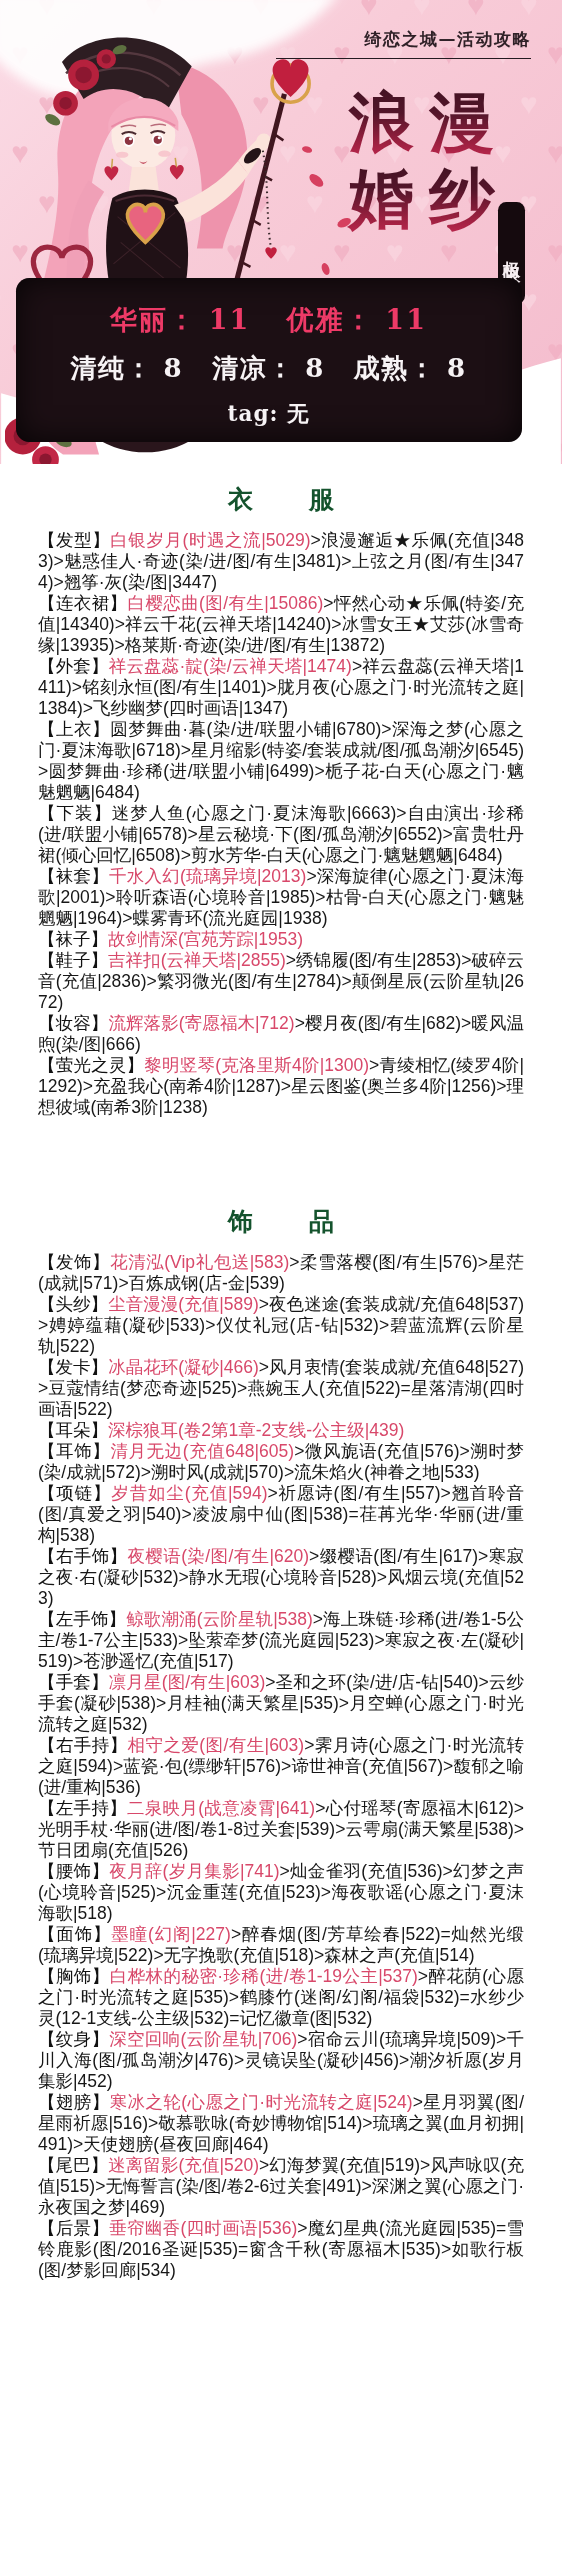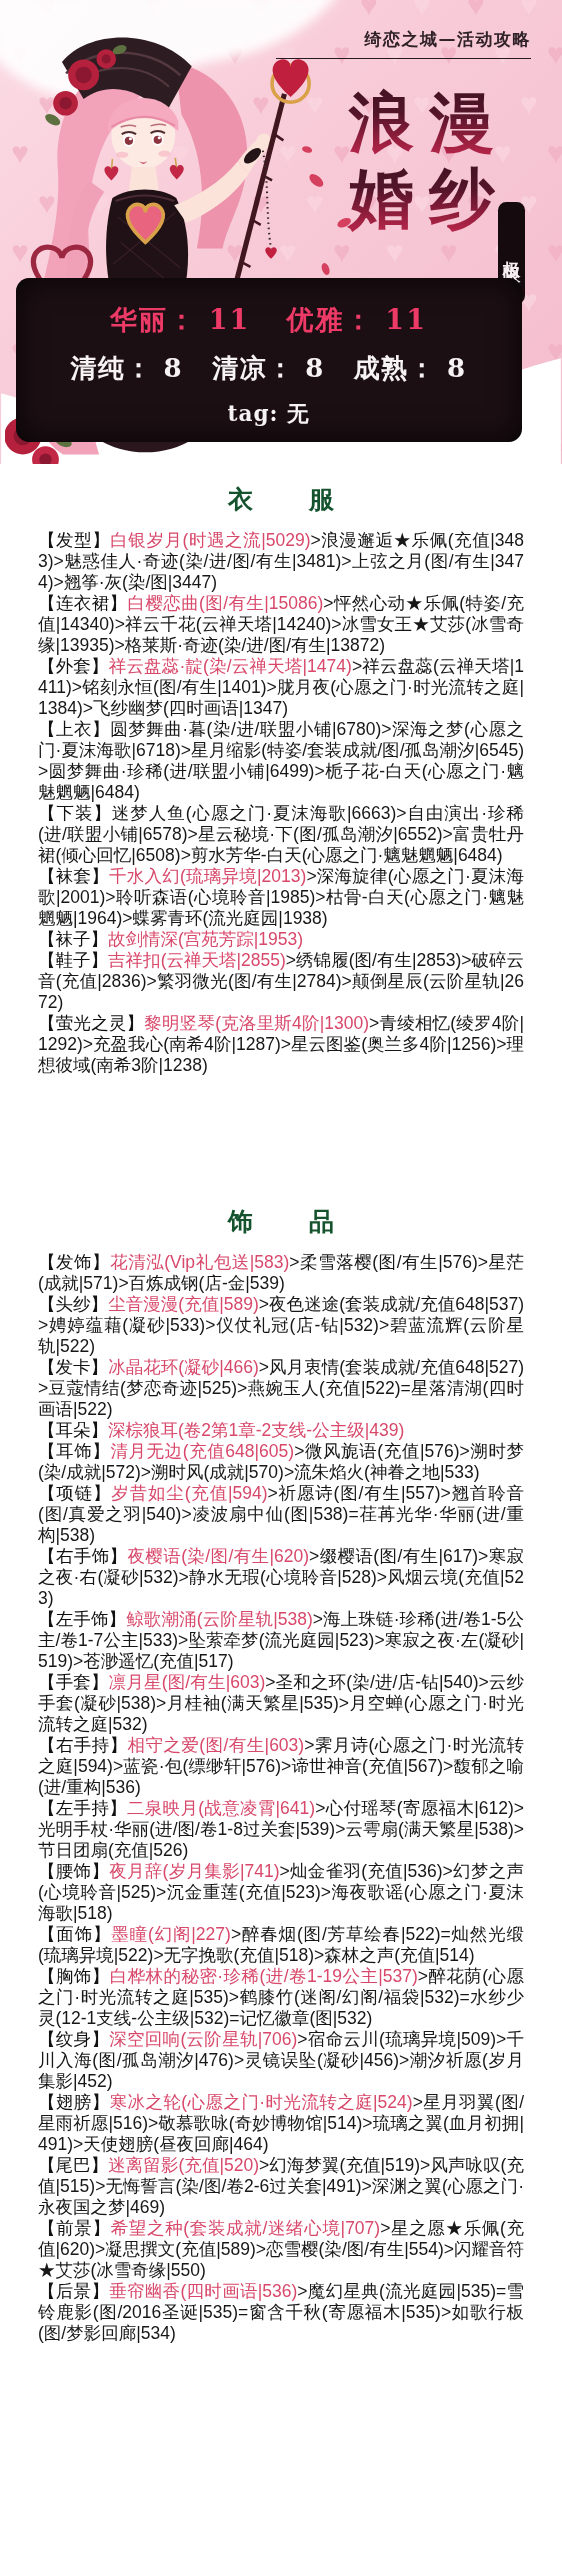--- a/index.html
+++ b/index.html
@@ -302,20 +302,21 @@
   <h2 class="sec-title">衣　服</h2>
   <div>
       <p class="item"><span class="slot">【发型】</span><span class="red">白银岁月(时遇之流|5029)</span><span class="rest">&gt;浪漫邂逅★乐佩(充值|3483)&gt;魅惑佳人·奇迹(染/进/图/有生|3481)&gt;上弦之月(图/有生|3474)&gt;翘筝·灰(染/图|3447)</span></p>
       <p class="item"><span class="slot">【连衣裙】</span><span class="red">白樱恋曲(图/有生|15086)</span><span class="rest">&gt;怦然心动★乐佩(特姿/充值|14340)&gt;祥云千花(云禅天塔|14240)&gt;冰雪女王★艾莎(冰雪奇缘|13935)&gt;格莱斯·奇迹(染/进/图/有生|13872)</span></p>
       <p class="item"><span class="slot">【外套】</span><span class="red">祥云盘蕊·靛(染/云禅天塔|1474)</span><span class="rest">&gt;祥云盘蕊(云禅天塔|1411)&gt;铭刻永恒(图/有生|1401)&gt;胧月夜(心愿之门·时光流转之庭|1384)&gt;飞纱幽梦(四时画语|1347)</span></p>
       <p class="item"><span class="slot">【上衣】</span><span class="rest">圆梦舞曲·暮(染/进/联盟小铺|6780)&gt;深海之梦(心愿之门·夏沫海歌|6718)&gt;星月缩影(特姿/套装成就/图/孤岛潮汐|6545)&gt;圆梦舞曲·珍稀(进/联盟小铺|6499)&gt;栀子花-白天(心愿之门·魑魅魍魉|6484)</span></p>
       <p class="item"><span class="slot">【下装】</span><span class="rest">迷梦人鱼(心愿之门·夏沫海歌|6663)&gt;自由演出·珍稀(进/联盟小铺|6578)&gt;星云秘境·下(图/孤岛潮汐|6552)&gt;富贵牡丹裙(倾心回忆|6508)&gt;剪水芳华-白天(心愿之门·魑魅魍魉|6484)</span></p>
       <p class="item"><span class="slot">【袜套】</span><span class="red">千水入幻(琉璃异境|2013)</span><span class="rest">&gt;深海旋律(心愿之门·夏沫海歌|2001)&gt;聆听森语(心境聆音|1985)&gt;枯骨-白天(心愿之门·魑魅魍魉|1964)&gt;蝶雾青环(流光庭园|1938)</span></p>
       <p class="item"><span class="slot">【袜子】</span><span class="red">故剑情深(宫苑芳踪|1953)</span></p>
       <p class="item"><span class="slot">【鞋子】</span><span class="red">吉祥扣(云禅天塔|2855)</span><span class="rest">&gt;绣锦履(图/有生|2853)&gt;破碎云音(充值|2836)&gt;繁羽微光(图/有生|2784)&gt;颠倒星辰(云阶星轨|2672)</span></p>
+      <p class="item"><span class="slot">【妆容】</span><span class="red">流辉落影(寄愿福木|712)</span><span class="rest">&gt;樱月夜(图/有生|682)&gt;暖风温煦(染/图|666)</span></p>
       <p class="item"><span class="slot">【萤光之灵】</span><span class="red">黎明竖琴(克洛里斯4阶|1300)</span><span class="rest">&gt;青绫相忆(绫罗4阶|1292)&gt;充盈我心(南希4阶|1287)&gt;星云图鉴(奥兰多4阶|1256)&gt;理想彼域(南希3阶|1238)</span></p>
     </div>
 </section>
 
 <section class="section" id="sec1">
   <h2 class="sec-title">饰　品</h2>
   <div>
       <p class="item"><span class="slot">【发饰】</span><span class="red">花清泓(Vip礼包送|583)</span><span class="rest">&gt;柔雪落樱(图/有生|576)&gt;星茫(成就|571)&gt;百炼成钢(店-金|539)</span></p>
       <p class="item"><span class="slot">【头纱】</span><span class="red">尘音漫漫(充值|589)</span><span class="rest">&gt;夜色迷途(套装成就/充值648|537)&gt;娉婷蕴藉(凝砂|533)&gt;仪仗礼冠(店-钻|532)&gt;碧蓝流辉(云阶星轨|522)</span></p>
       <p class="item"><span class="slot">【发卡】</span><span class="red">冰晶花环(凝砂|466)</span><span class="rest">&gt;风月衷情(套装成就/充值648|527)&gt;豆蔻情结(梦恋奇迹|525)&gt;燕婉玉人(充值|522)=星落清湖(四时画语|522)</span></p>
@@ -326,17 +327,16 @@
       <p class="item"><span class="slot">【左手饰】</span><span class="red">鲸歌潮涌(云阶星轨|538)</span><span class="rest">&gt;海上珠链·珍稀(进/卷1-5公主/卷1-7公主|533)&gt;坠萦牵梦(流光庭园|523)&gt;寒寂之夜·左(凝砂|519)&gt;苍渺遥忆(充值|517)</span></p>
       <p class="item"><span class="slot">【手套】</span><span class="red">凛月星(图/有生|603)</span><span class="rest">&gt;圣和之环(染/进/店-钻|540)&gt;云纱手套(凝砂|538)&gt;月桂袖(满天繁星|535)&gt;月空蝉(心愿之门·时光流转之庭|532)</span></p>
       <p class="item"><span class="slot">【右手持】</span><span class="red">相守之爱(图/有生|603)</span><span class="rest">&gt;霁月诗(心愿之门·时光流转之庭|594)&gt;蓝瓷·包(缥缈轩|576)&gt;谛世神音(充值|567)&gt;馥郁之喻(进/重构|536)</span></p>
       <p class="item"><span class="slot">【左手持】</span><span class="red">二泉映月(战意凌霄|641)</span><span class="rest">&gt;心付瑶琴(寄愿福木|612)&gt;光明手杖·华丽(进/图/卷1-8过关套|539)&gt;云雩扇(满天繁星|538)&gt;节日团扇(充值|526)</span></p>
       <p class="item"><span class="slot">【腰饰】</span><span class="red">夜月辞(岁月集影|741)</span><span class="rest">&gt;灿金雀羽(充值|536)&gt;幻梦之声(心境聆音|525)&gt;沉金重莲(充值|523)&gt;海夜歌谣(心愿之门·夏沫海歌|518)</span></p>
       <p class="item"><span class="slot">【面饰】</span><span class="red">墨瞳(幻阁|227)</span><span class="rest">&gt;醉春烟(图/芳草绘春|522)=灿然光缎(琉璃异境|522)&gt;无字挽歌(充值|518)&gt;森林之声(充值|514)</span></p>
       <p class="item"><span class="slot">【胸饰】</span><span class="red">白桦林的秘密·珍稀(进/卷1-19公主|537)</span><span class="rest">&gt;醉花荫(心愿之门·时光流转之庭|535)&gt;鹤膝竹(迷阁/幻阁/福袋|532)=水纱少灵(12-1支线-公主级|532)=记忆徽章(图|532)</span></p>
       <p class="item"><span class="slot">【纹身】</span><span class="red">深空回响(云阶星轨|706)</span><span class="rest">&gt;宿命云川(琉璃异境|509)&gt;千川入海(图/孤岛潮汐|476)&gt;灵镜误坠(凝砂|456)&gt;潮汐祈愿(岁月集影|452)</span></p>
       <p class="item"><span class="slot">【翅膀】</span><span class="red">寒冰之轮(心愿之门·时光流转之庭|524)</span><span class="rest">&gt;星月羽翼(图/星雨祈愿|516)&gt;敬慕歌咏(奇妙博物馆|514)&gt;琉璃之翼(血月初拥|491)&gt;天使翅膀(昼夜回廊|464)</span></p>
       <p class="item"><span class="slot">【尾巴】</span><span class="red">迷离留影(充值|520)</span><span class="rest">&gt;幻海梦翼(充值|519)&gt;风声咏叹(充值|515)&gt;无悔誓言(染/图/卷2-6过关套|491)&gt;深渊之翼(心愿之门·永夜国之梦|469)</span></p>
-      <p class="item"><span class="slot">【前景】</span><span class="red">希望之种(套装成就/迷绪心境|707)</span><span class="rest">&gt;星之愿★乐佩(充值|620)&gt;凝思撰文(充值|589)&gt;恋雪樱(染/图/有生|554)&gt;闪耀音符★艾莎(冰雪奇缘|550)</span></p>
       <p class="item"><span class="slot">【后景】</span><span class="red">垂帘幽香(四时画语|536)</span><span class="rest">&gt;魔幻星典(流光庭园|535)=雪铃鹿影(图/2016圣诞|535)=窗含千秋(寄愿福木|535)&gt;如歌行板(图/梦影回廊|534)</span></p>
     </div>
 </section>
 
 
 </body></html>

